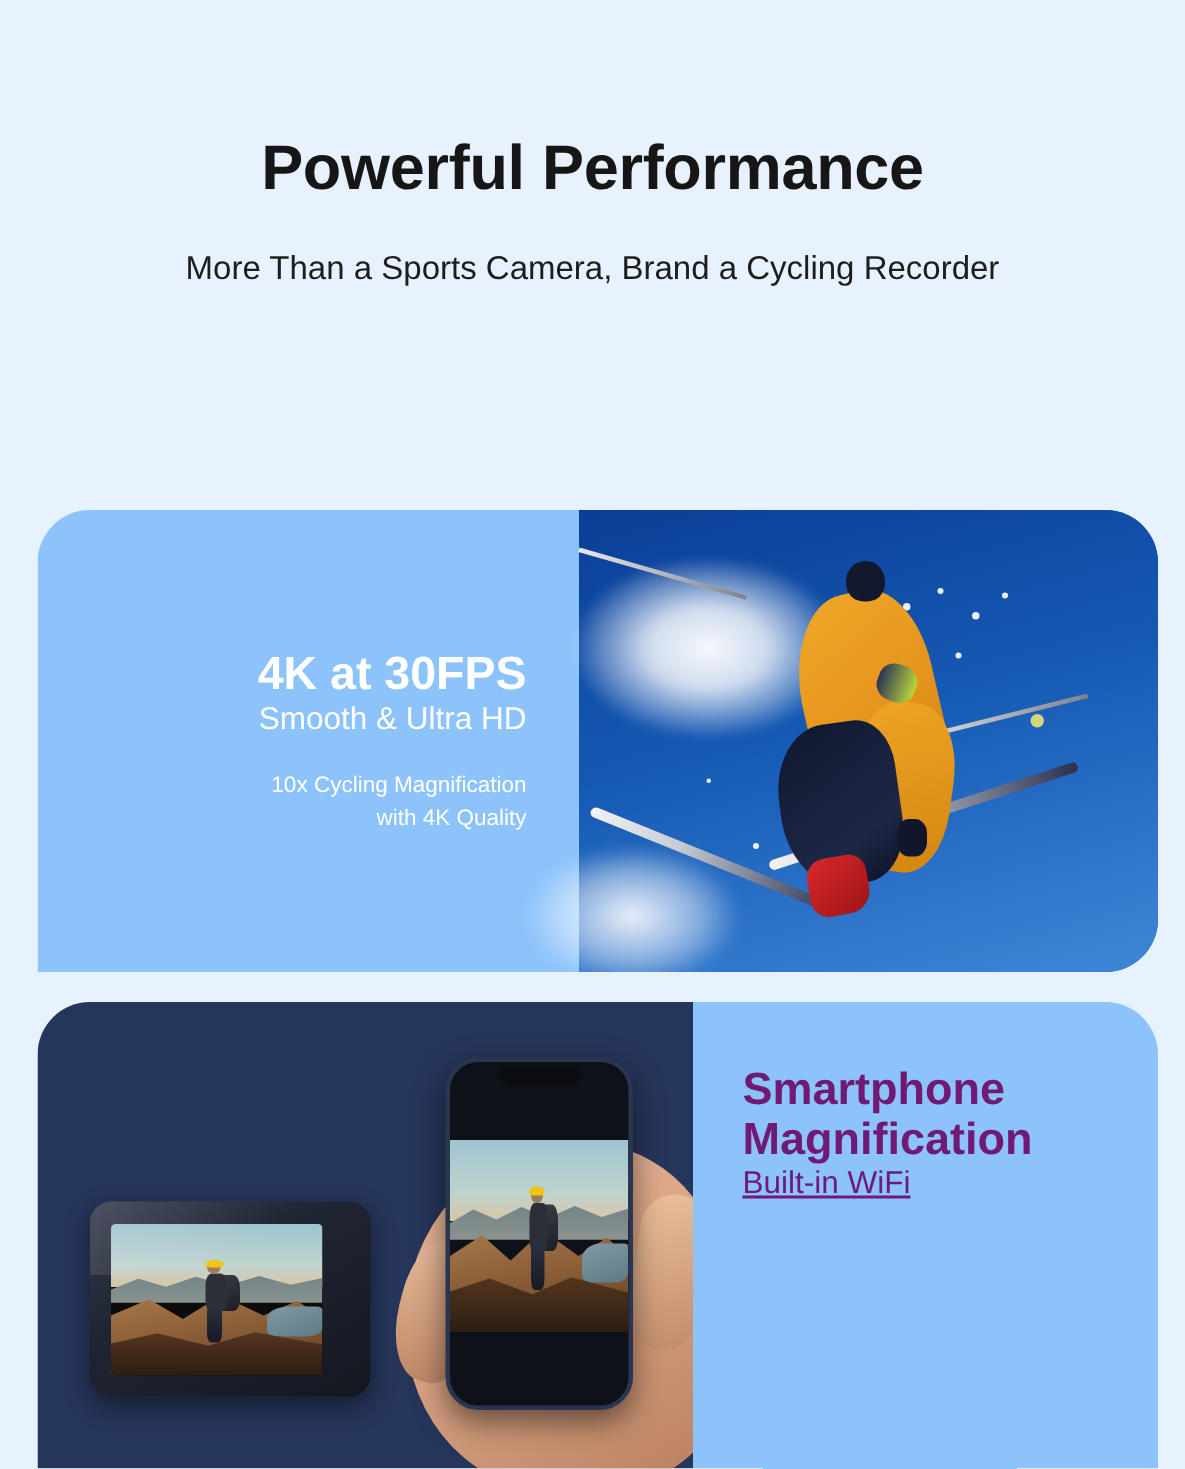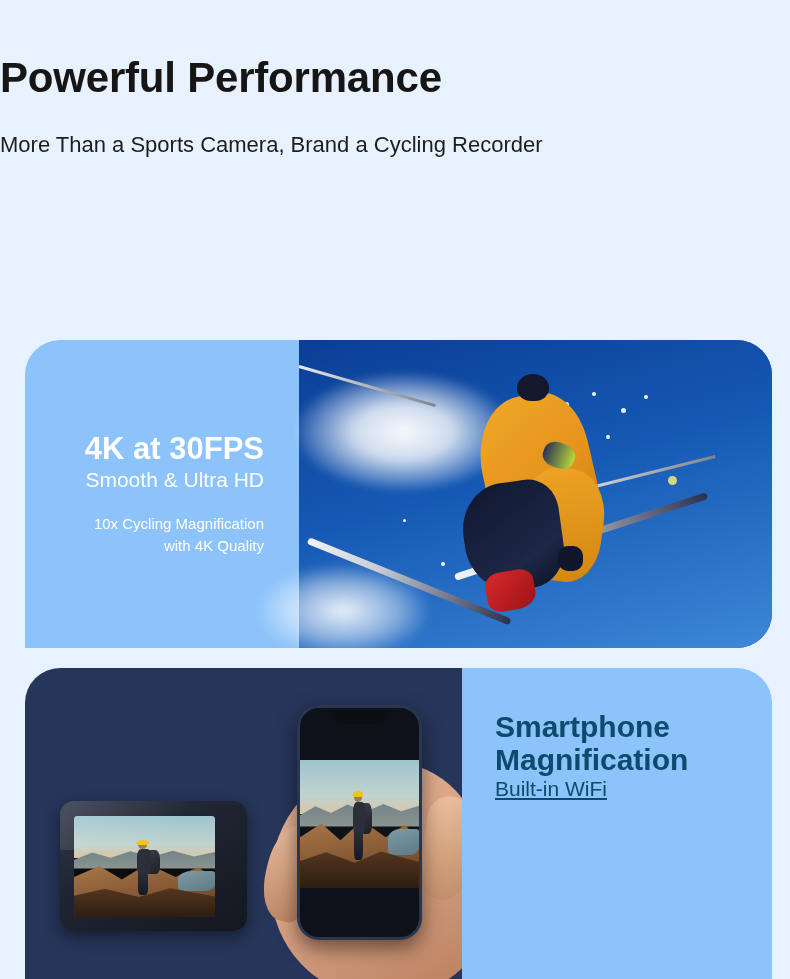--- a/index.html
+++ b/index.html
@@ -5,53 +5,53 @@
   * { margin:0; padding:0; box-sizing:border-box; }
   html,body{ width:790px; height:979px; }
   body{
     background:#e8f1fe;
     font-family:"Liberation Sans", sans-serif;
     overflow:hidden;
     position:relative;
   }
 
   
-  .hero{ padding-top:50px; text-align:left; }
+  .hero{ padding-top:84px; text-align:center; }
   .hero h1{
     font-size:42px; line-height:56px; font-weight:bold;
     color:#161616; letter-spacing:-0.2px;
   }
   .hero .sub{
     margin-top:26px; font-size:22px; color:#1d1d1d; font-weight:normal;
   }
 
   
   .card{ position:absolute; left:25px; width:747px; overflow:hidden; }
 
   
   #card-4k{ top:340px; height:308px;
             border-radius:35px 35px 35px 0; display:flex; }
   #card-4k .panel{
-    width:274px; flex:none; background:#8cc3fa;
+    width:361px; flex:none; background:#8cc3fa;
     display:flex; flex-direction:column; justify-content:center;
     align-items:flex-end; text-align:right;
     padding:0 35px 0 20px; color:#ffffff;
   }
   #card-4k .panel .t1{ font-size:31px; font-weight:bold; line-height:34px; }
   #card-4k .panel .t2{ font-size:21px; line-height:26px; margin-top:1px;margin-left:36px; }
   #card-4k .panel .t3{ font-size:15px; line-height:22px; margin-top:20px; }
   #card-4k .photo{ flex:1; position:relative; background:#1350ab; }
 
   
   #card-wifi{ top:668px; height:311px;
               border-radius:35px 35px 0 0; display:flex; }
   #card-wifi .scene{ width:437px; flex:none; position:relative;
                      background:#26355a; overflow:hidden; }
   #card-wifi .panel{
-    flex:1; background:#8cc3fa; color:#0c4a6e;
+    flex:1; background:#8cc3fa; color:#701a75;
     padding:42px 28px 0 33px;
   }
   #card-wifi .panel .t1{ font-size:30px; font-weight:bold; line-height:33px; }
   #card-wifi .panel .t2{ font-size:21px; line-height:26px;text-decoration:underline; }
   #card-wifi .panel .t3{ font-size:16px; line-height:25px; margin-top:18px; }
 
   
   .sky{ position:absolute; inset:0;
         background:linear-gradient(165deg,#0b3e96 0%,#1559b4 45%,#3f87d8 100%); }
   .snowspray{

